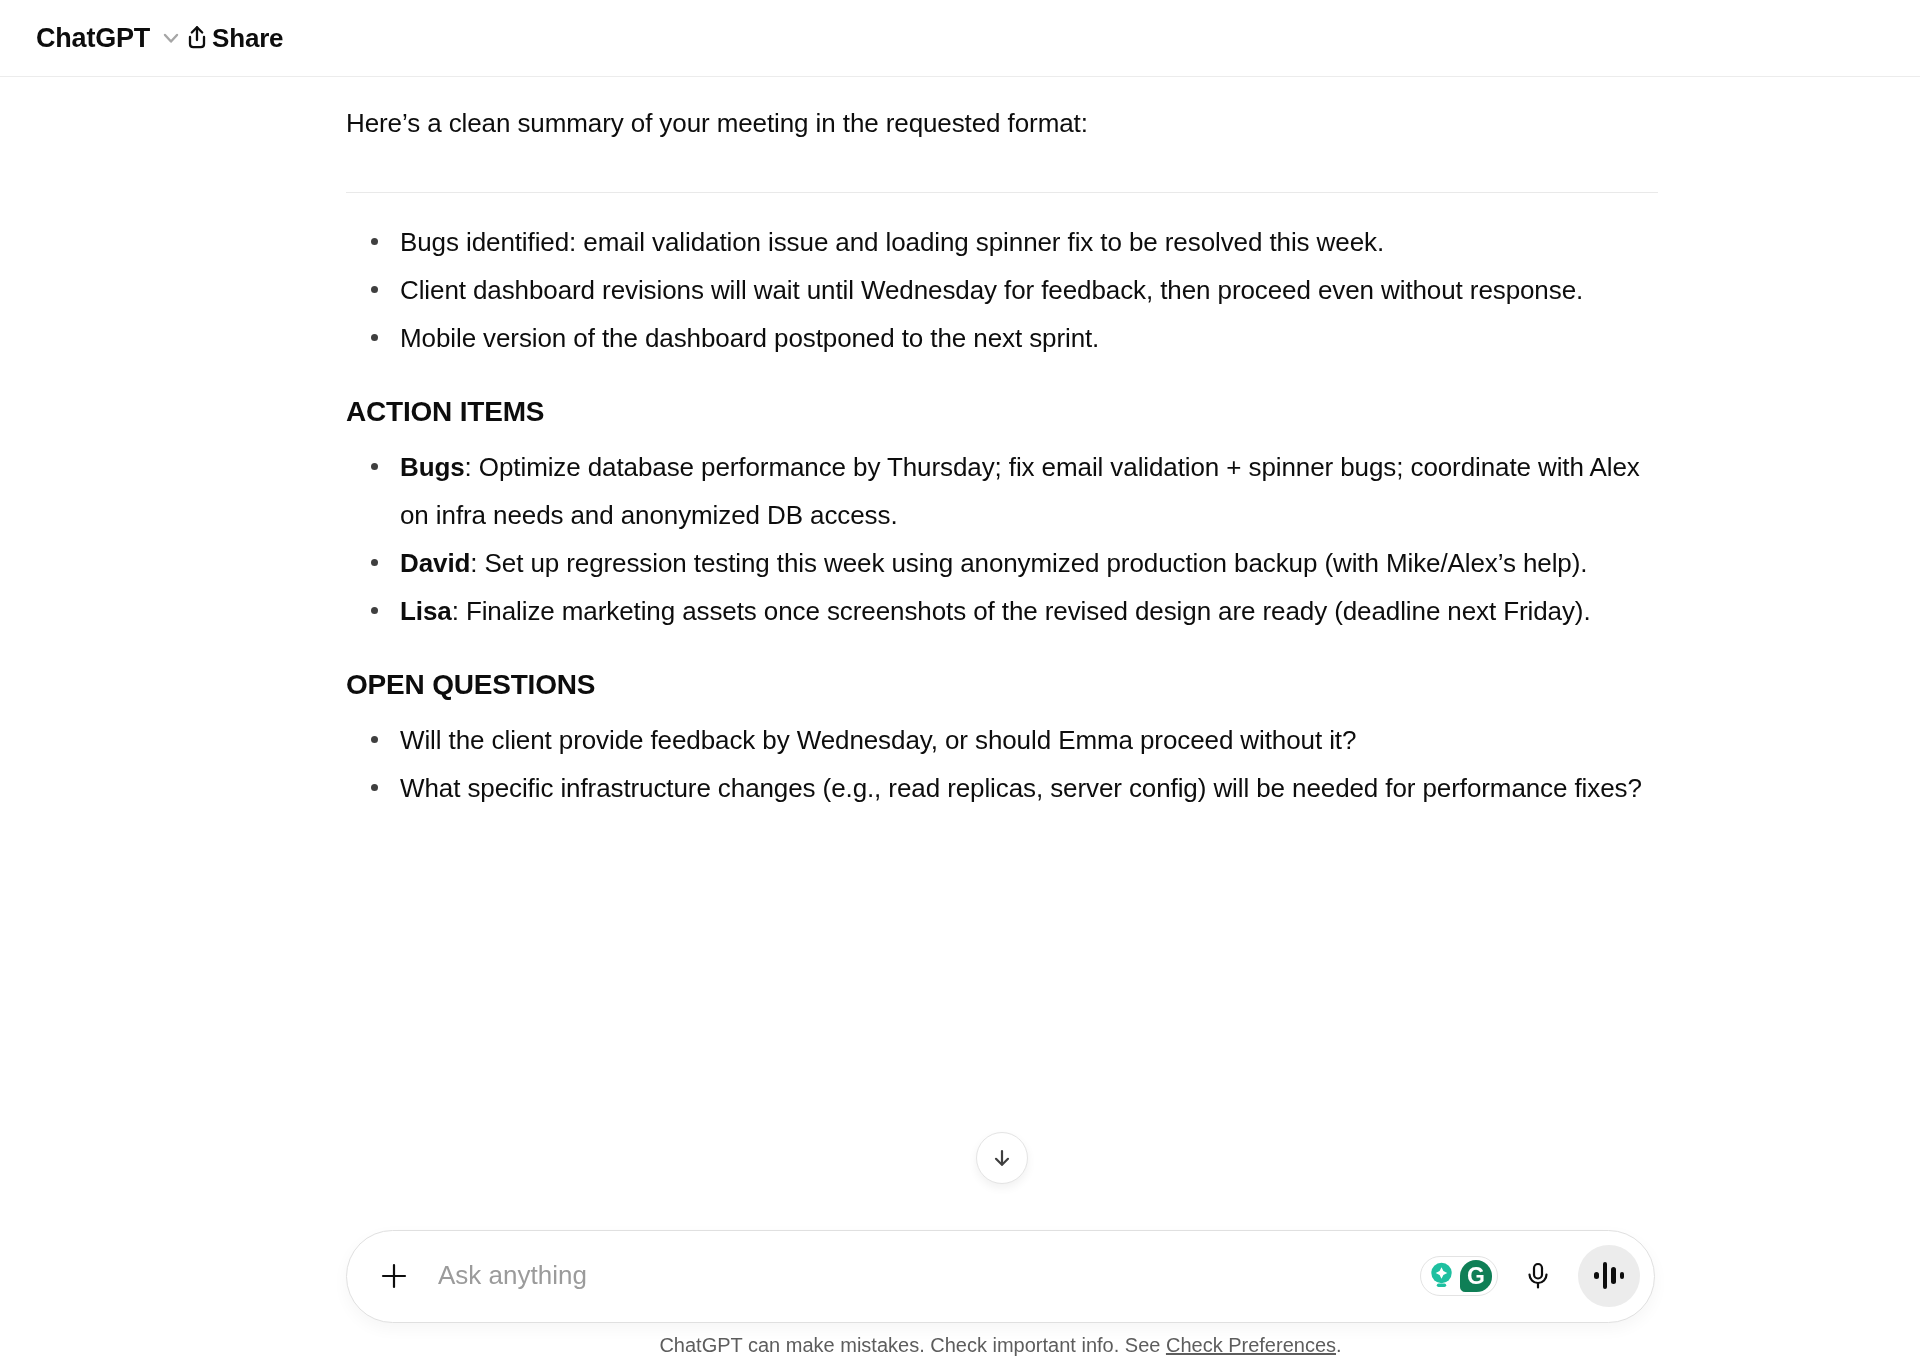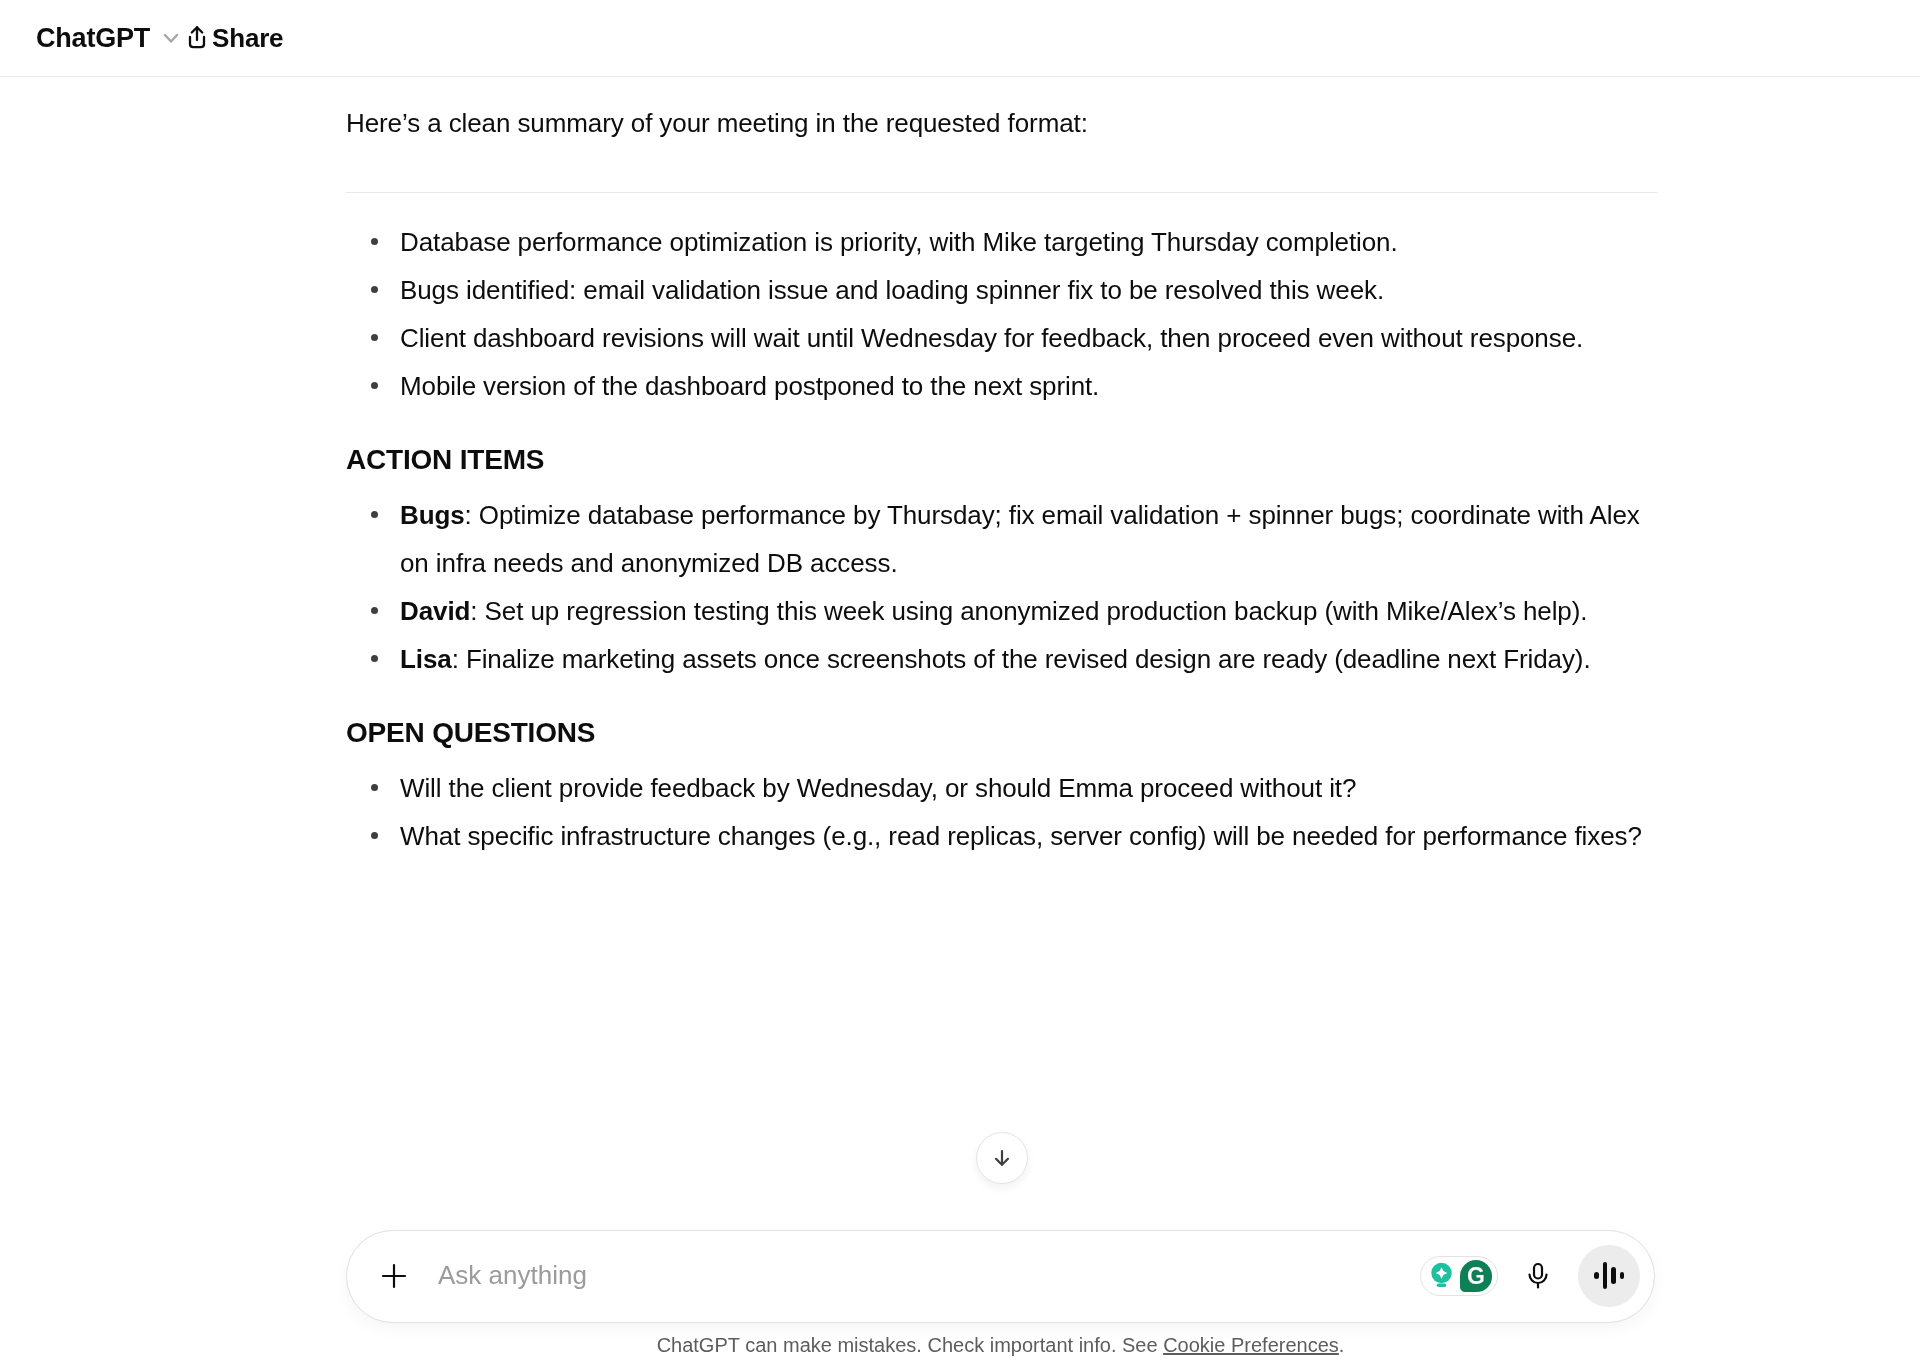--- a/index.html
+++ b/index.html
@@ -120,21 +120,20 @@
     </span>
     <span class="label">Share</span>
   </div>
 </div>
 
 <div class="content">
   <p class="intro">Here’s a clean summary of your meeting in the requested format:</p>
   <hr class="divider">
   <div>
       <ul class="bullets">
-        <li>Database performance optimization is priority, with Mike targeting Thursday completion.</li>
         <li>Bugs identified: email validation issue and loading spinner fix to be resolved this week.</li>
         <li>Client dashboard revisions will wait until Wednesday for feedback, then proceed even without response.</li>
         <li>Mobile version of the dashboard postponed to the next sprint.</li>
       </ul>
       <h2 class="section-heading">ACTION ITEMS</h2>
       <ul class="bullets">
         <li><strong>Bugs</strong>: Optimize database performance by Thursday; fix email validation + spinner bugs; coordinate with Alex on infra needs and anonymized DB access.</li>
         <li><strong>David</strong>: Set up regression testing this week using anonymized production backup (with Mike/Alex’s help).</li>
         <li><strong>Lisa</strong>: Finalize marketing assets once screenshots of the revised design are ready (deadline next Friday).</li>
       </ul>
@@ -190,14 +189,14 @@
         <span class="bar b1"></span>
           <span class="bar b2"></span>
           <span class="bar b3"></span>
           <span class="bar b4"></span>
       </span>
     </button>
   </div>
 </div>
 
 <div class="footer">
-  <span>ChatGPT can make mistakes. Check important info. See </span><a>Cookie Preferences</a><span>.</span>
+  <span>ChatGPT can make mistakes. Check important info. See </span><a>Check Preferences</a><span>.</span>
 </div>
 
 </body></html>

